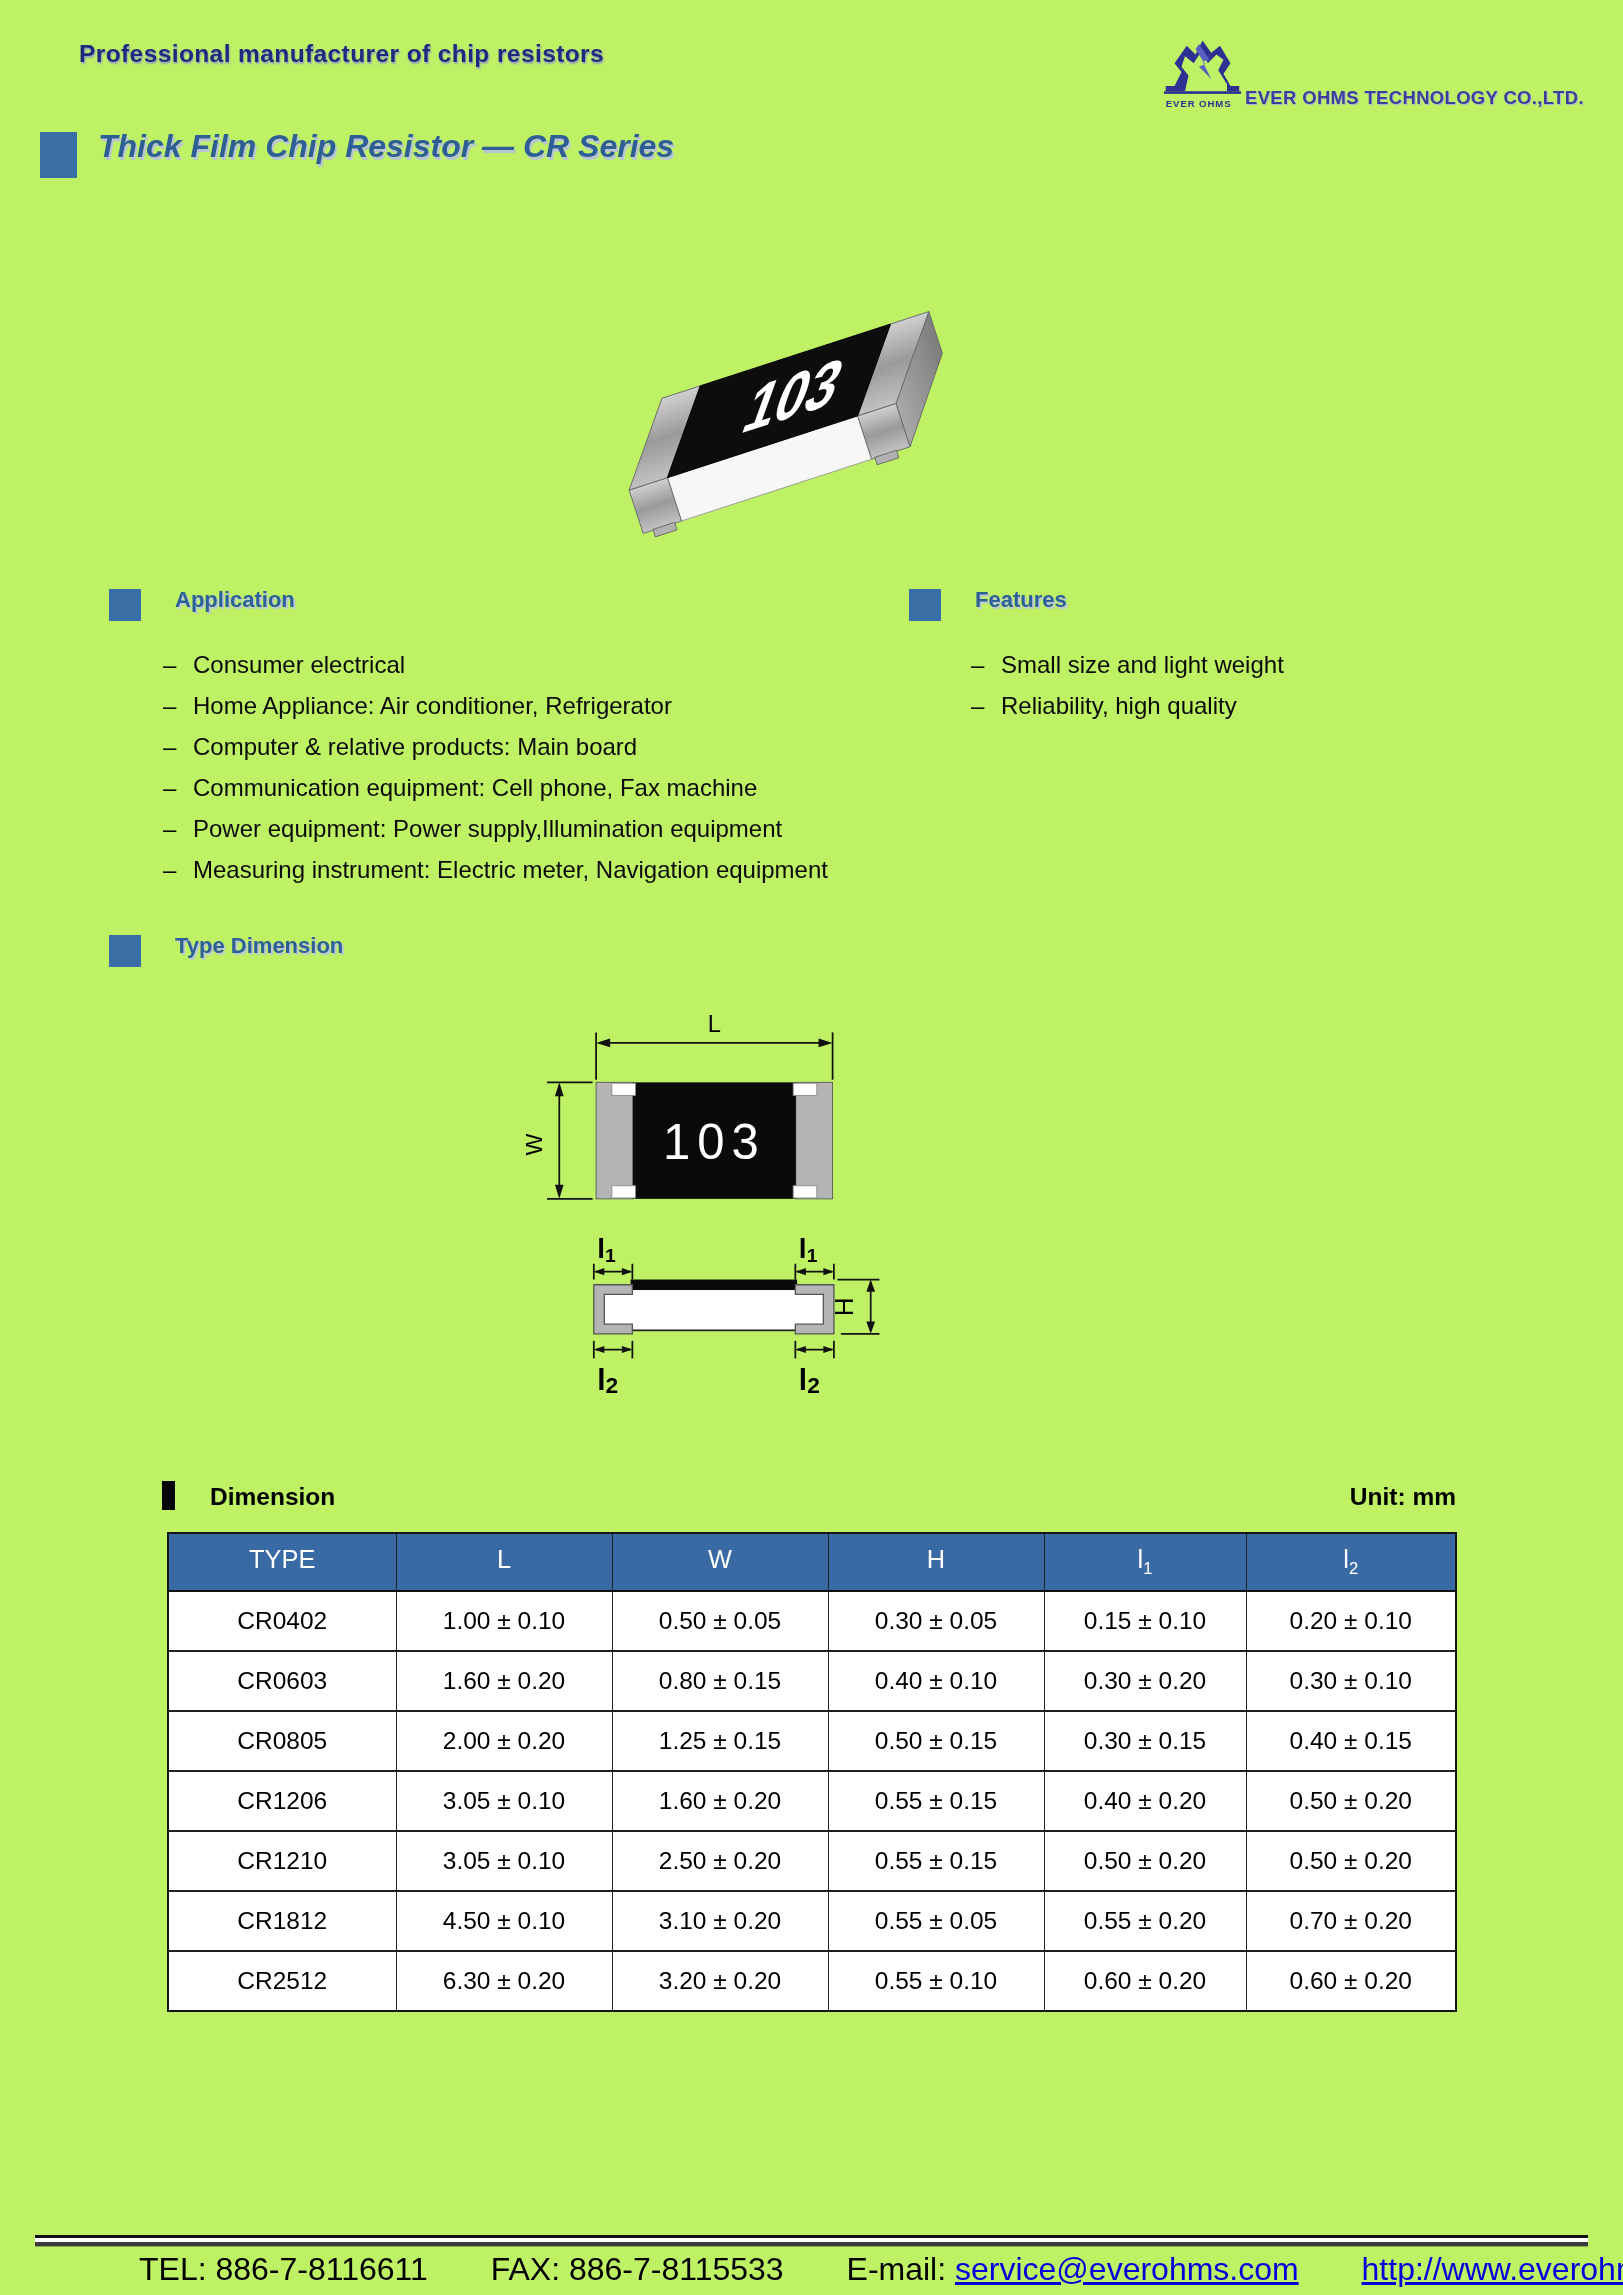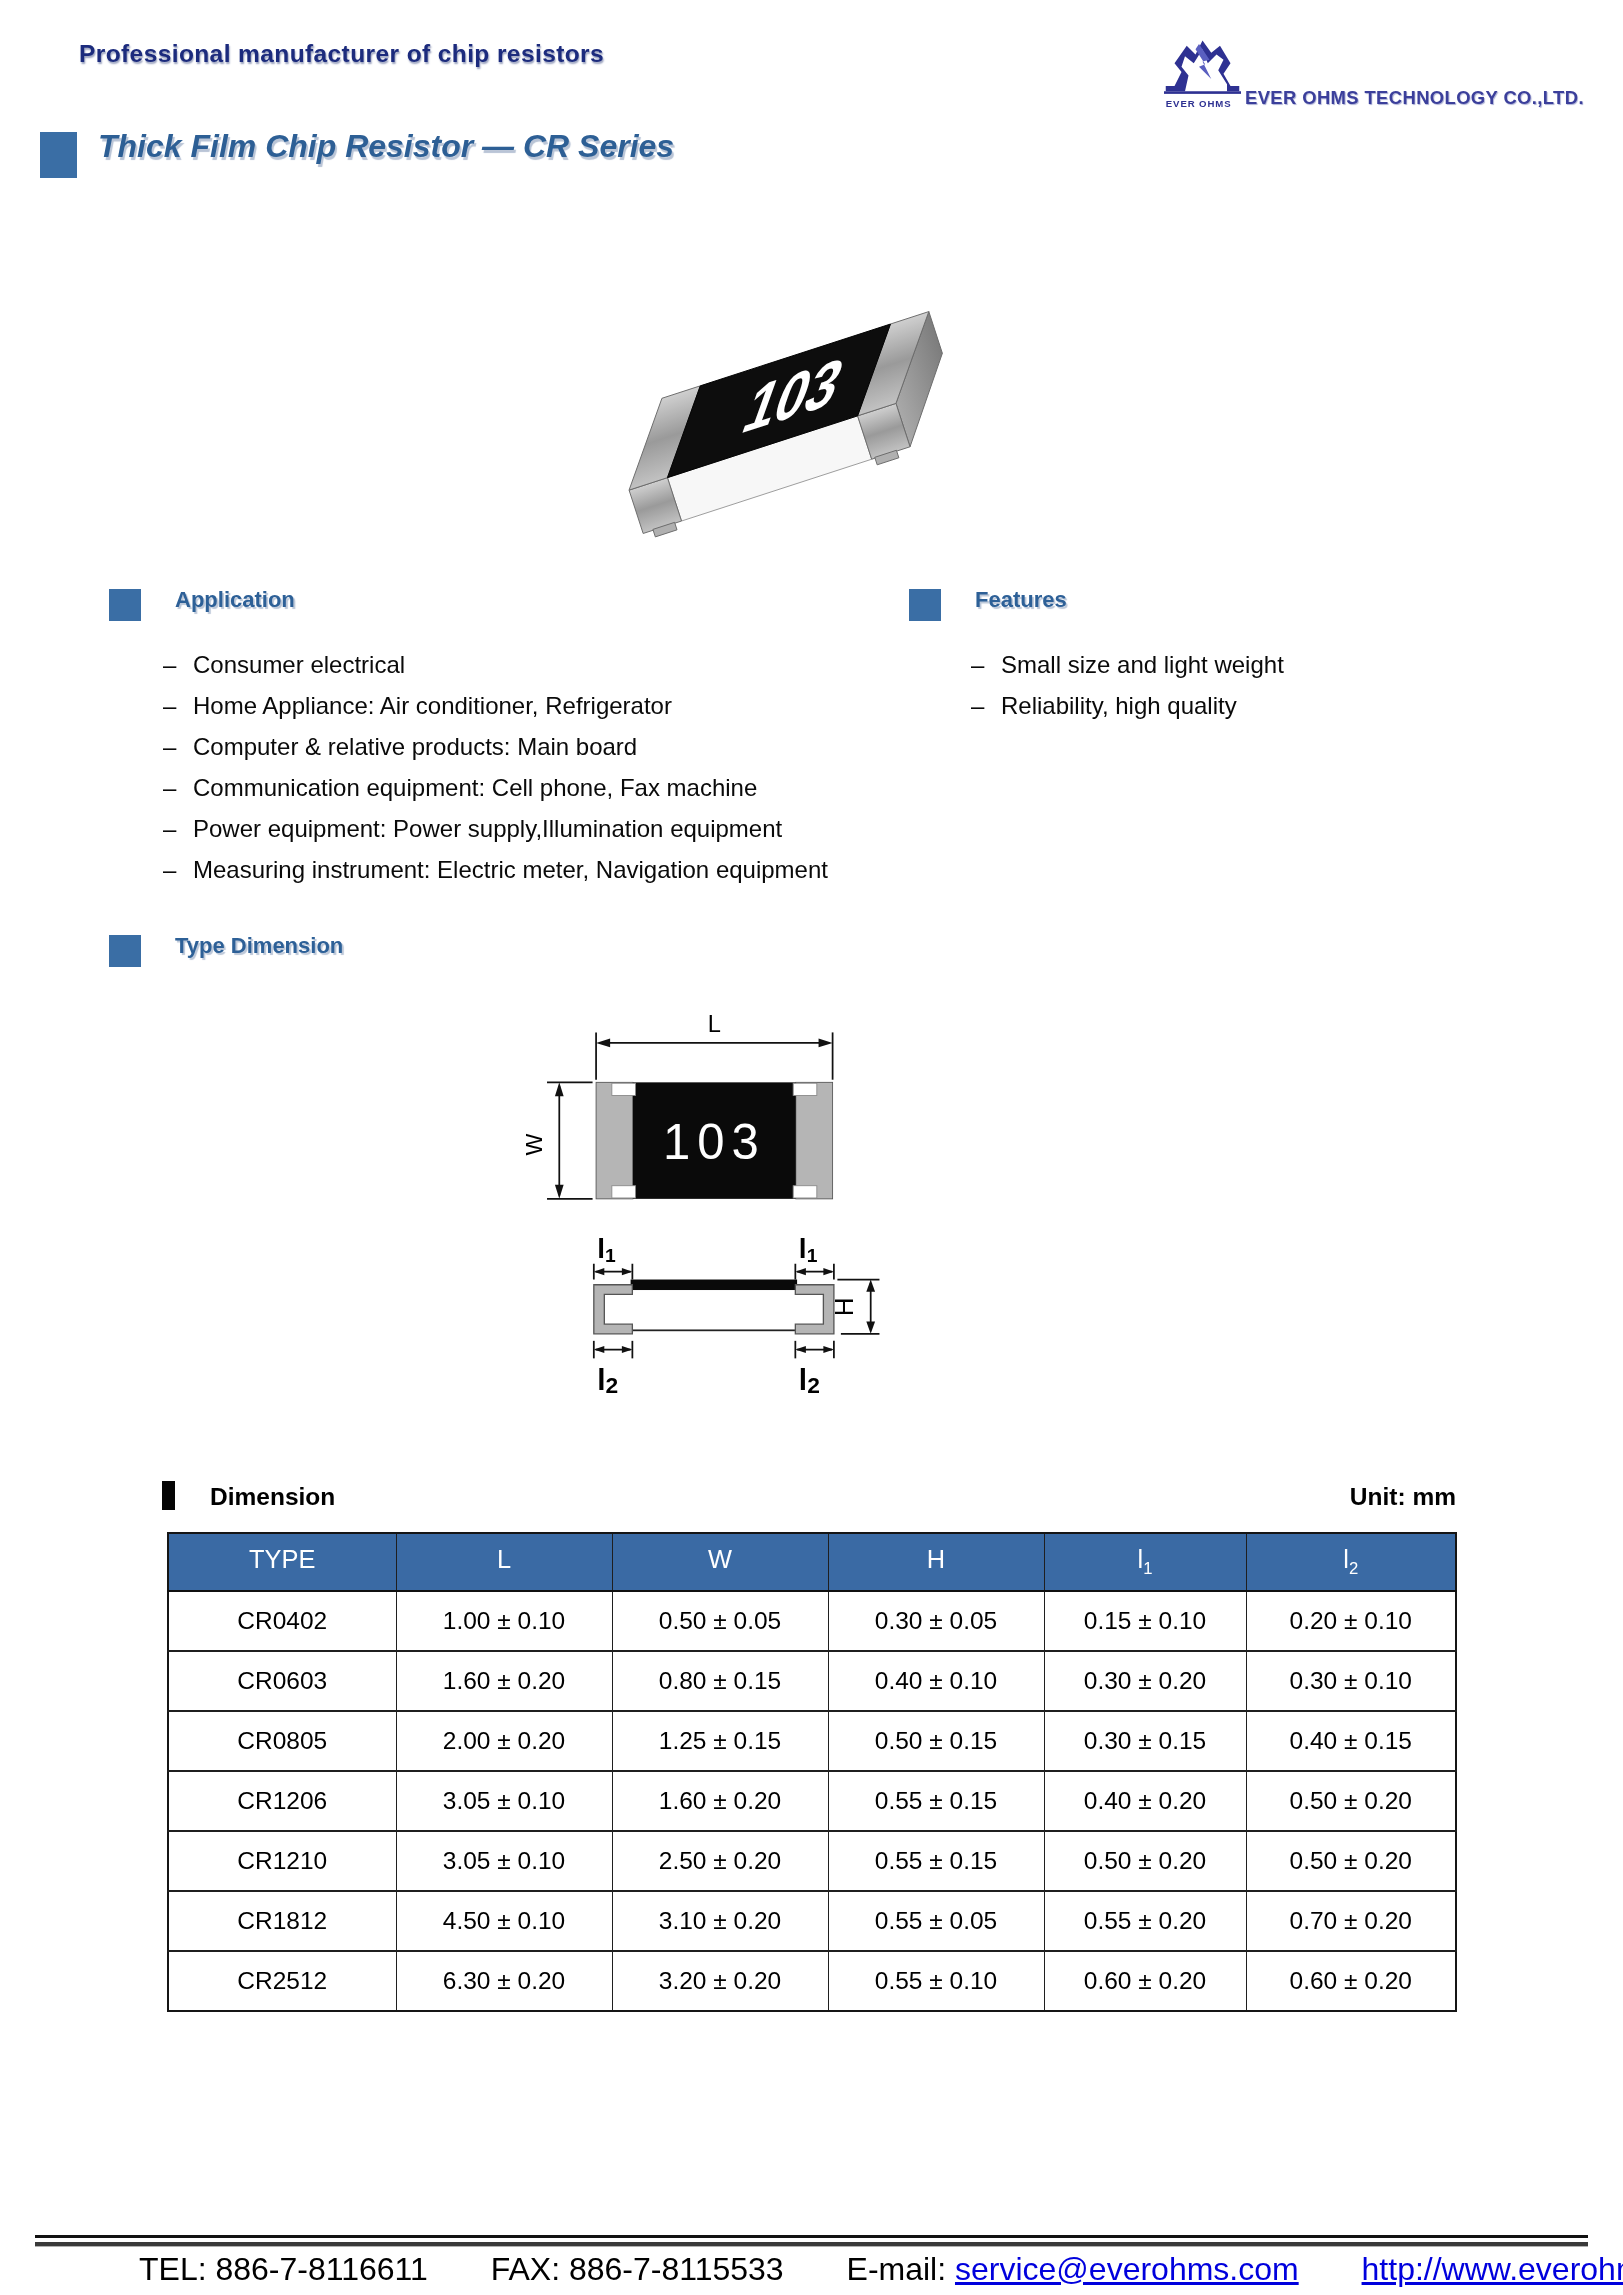--- a/index.html
+++ b/index.html
@@ -1,17 +1,17 @@
 <!DOCTYPE html>
 <html style="font-size:14px"><head>
 <meta charset="utf-8">
 <style>
   html,body{margin:0;padding:0;background:#e8e8e8;}
   .page{
-    position:relative;width:1623px;height:2295px;background:#ffffff;
+    position:relative;width:1623px;height:2295px;background:#bef264;
     font-family:"Liberation Sans","DejaVu Sans",sans-serif;color:#000;
     margin:0 auto;overflow:hidden;
   }
   
   .tagline{
     position:absolute;left:79px;top:40px;font-size:24.5px;font-weight:bold;
     color:#1c2b7d;letter-spacing:0.4px;text-shadow:0.9px 1.8px 1.8px #98a0bd;
   }
   .logo-group{position:absolute;left:1164px;top:33px;width:412px;height:79px;}
   .logo-icon{position:absolute;left:0;top:3.5px;}

